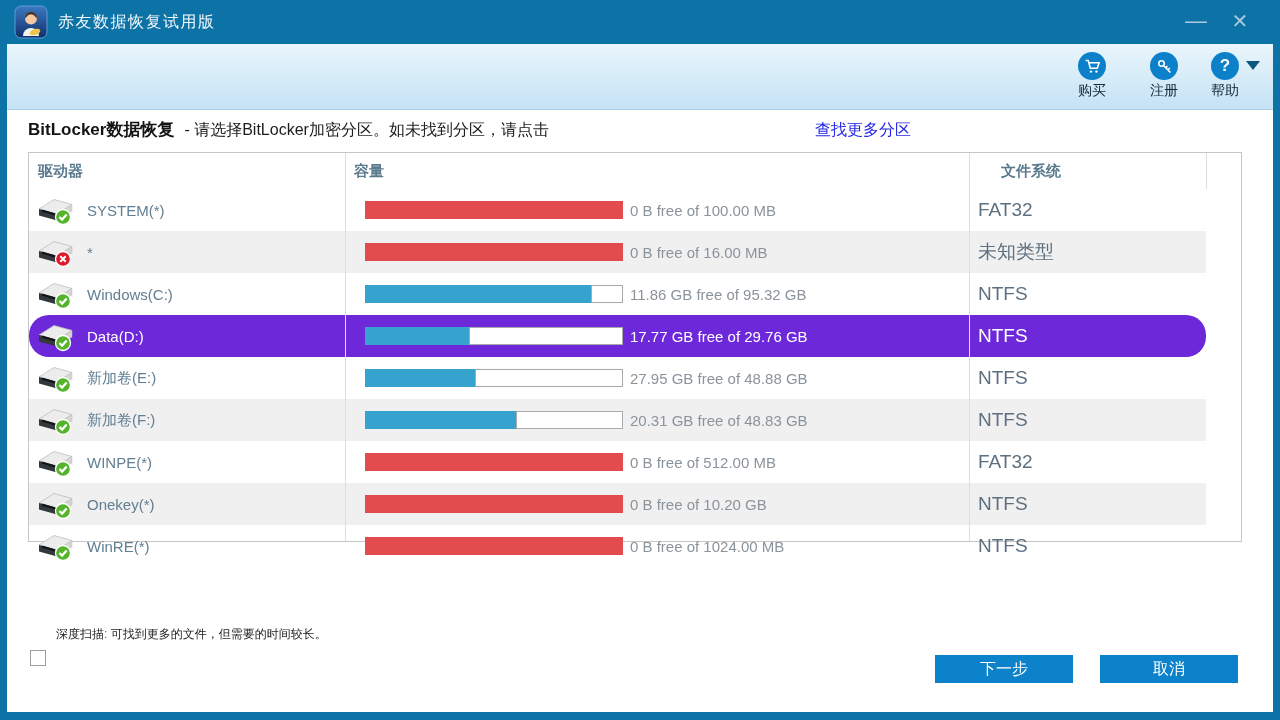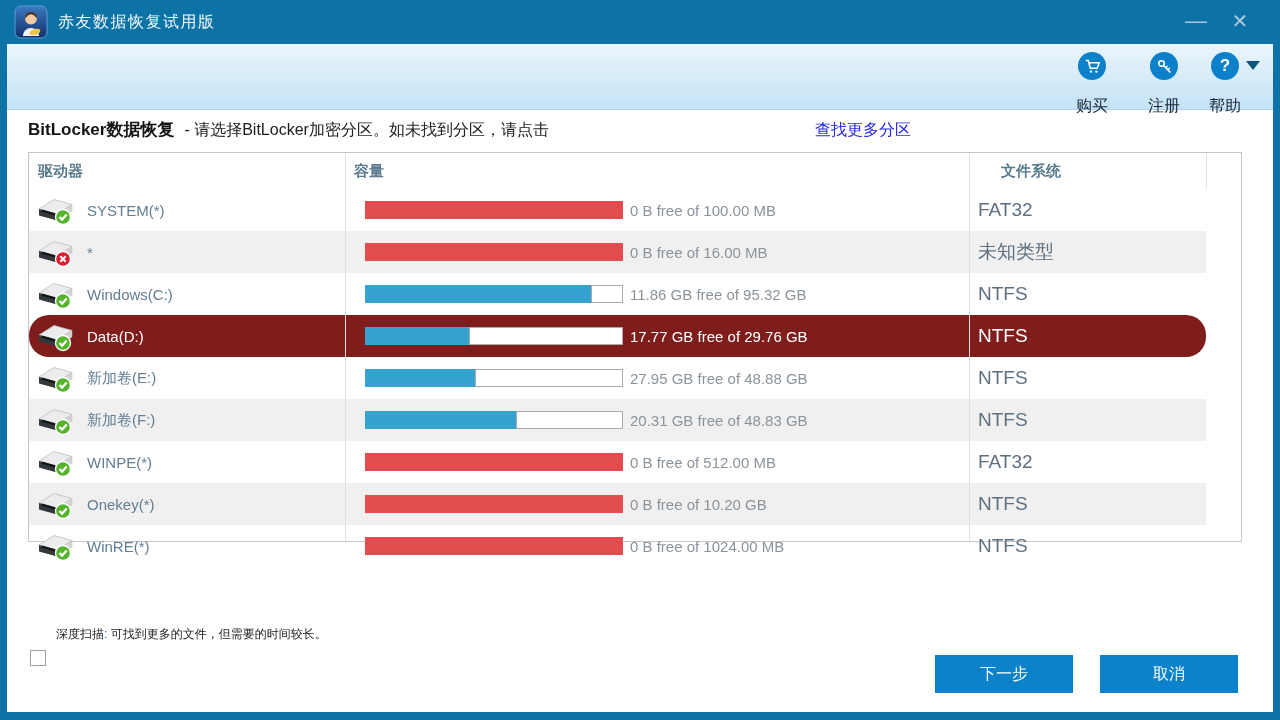--- a/index.html
+++ b/index.html
@@ -24,62 +24,62 @@
   .winbtn.close { right:18px; }
 
   
   .toolbar { position:absolute; left:7px; right:7px; top:44px; height:66px;
              background:linear-gradient(#eaf5fc,#c4e3f5);
              border-bottom:1px solid #aed3e8; }
   .tool-item { position:absolute; top:8px; width:58px; text-align:center; cursor:pointer; }
   .tool-circle { width:28px; height:28px; border-radius:50%; background:#0c81c9;
                  margin:0 auto; display:flex; align-items:center; justify-content:center;
                  color:#fff; font-weight:bold; font-size:17px; }
-  .tool-label { font-size:16px; color:#17293a; margin-top:16px; }
+  .tool-label { font-size:14px; color:#17293a; margin-top:2px; }
   .caret { position:absolute; right:-6px; top:9px; width:0; height:0;
            border-left:7px solid transparent; border-right:7px solid transparent;
            border-top:9px solid #0a567f; }
 
   
   .page-head { position:absolute; left:28px; top:118px; height:28px; white-space:nowrap; }
   .ph-title { font-size:17px; font-weight:bold; color:#141414; }
   .ph-sub { font-size:16px; color:#1d1d1d; margin-left:10px; }
   .ph-link { position:absolute; left:815px; top:120px; font-size:16px;
              color:#2626e8; cursor:pointer; }
 
   
   .tbl { position:absolute; left:28px; top:152px; width:1214px; height:390px;
          border:1px solid #c6c6c6; background:#fff; }
   .vline { position:absolute; top:0; width:1px; background:#dedede; z-index:3; }
   .thead { display:flex; height:36px; align-items:center; }
   .th { font-size:15px; font-weight:bold; color:#5a7a8e; padding-left:9px; }
   .th.c1 { width:316px; } .th.c2 { width:624px; } .th.c3 { width:236px;padding-left:32px; }
   .trow { display:flex; width:1177px; height:42px; align-items:center; position:relative; }
   .trow.alt { background:#f0f0f0; }
-  .trow.selected { background:#7f1d1d;border-radius:20px; }
+  .trow.selected { background:#6d28d9;border-radius:20px; }
   .cell { height:100%; display:flex; align-items:center; }
   .cell.c1 { width:316px; padding-left:8px; }
   .cell.c2 { width:624px; padding-left:20px; }
   .cell.c3 { width:237px; padding-left:9px; }
   .drive-ico { width:38px; height:32px; margin-right:12px; flex:none; }
   .dname { font-size:15px; color:#617e92; }
   .trow.selected .dname, .trow.selected .cap, .trow.selected .fs { color:#ffffff; }
   .bar { position:relative; width:258px; height:18px; flex:none; }
   .bar .fill { position:absolute; left:0; top:0; bottom:0; }
   .bar .free { position:absolute; top:0; bottom:0; right:0; background:#ffffff;
                border:1px solid #a9a9a9; }
   .cap { font-size:15px; color:#8b939b; margin-left:7px; white-space:nowrap; }
   .fs { font-size:19px; color:#5e7080; }
 
   
   .checkbox { position:absolute; left:30px; top:650px; width:16px; height:16px;
               background:#fff; border:1px solid #9aa0a6; cursor:pointer; }
   .deep-label { position:absolute; left:56px; top:626px; font-size:12px; color:#1c1c1c; }
   .deep-label .colon { color:#2f6fd6; }
-  .btn { position:absolute; top:655px; width:138px; height:38px; background:#0b82c9;
+  .btn { position:absolute; top:655px; width:138px; height:28px; background:#0b82c9;
          color:#ffffff; font-size:16px; border:none; cursor:pointer;
          font-family:"Liberation Sans","DejaVu Sans",sans-serif; }
   .btn.next { left:935px; } .btn.cancel { left:1100px; }
 </style>
 </head>
 <body>
 
 <div class="window">
 
   <div class="edge left"></div>

